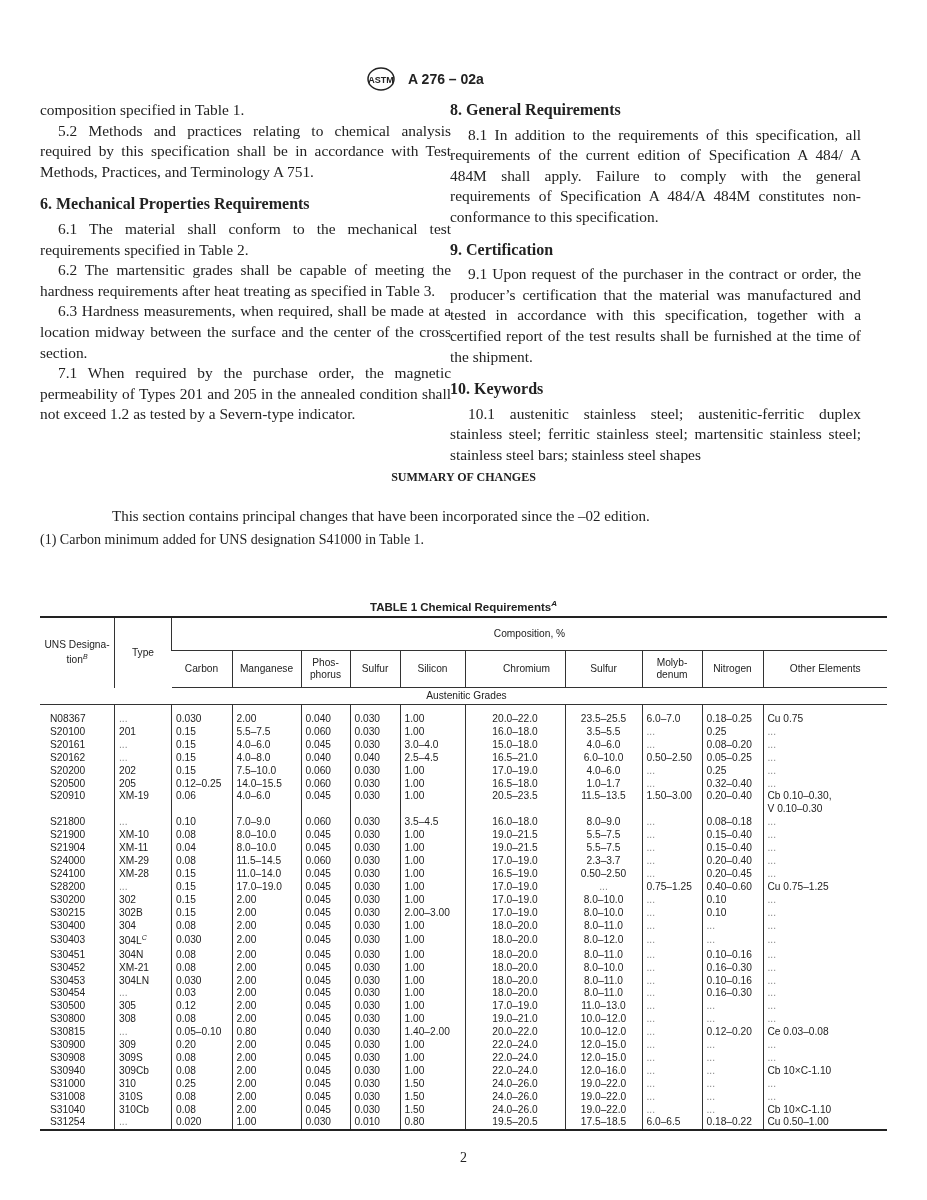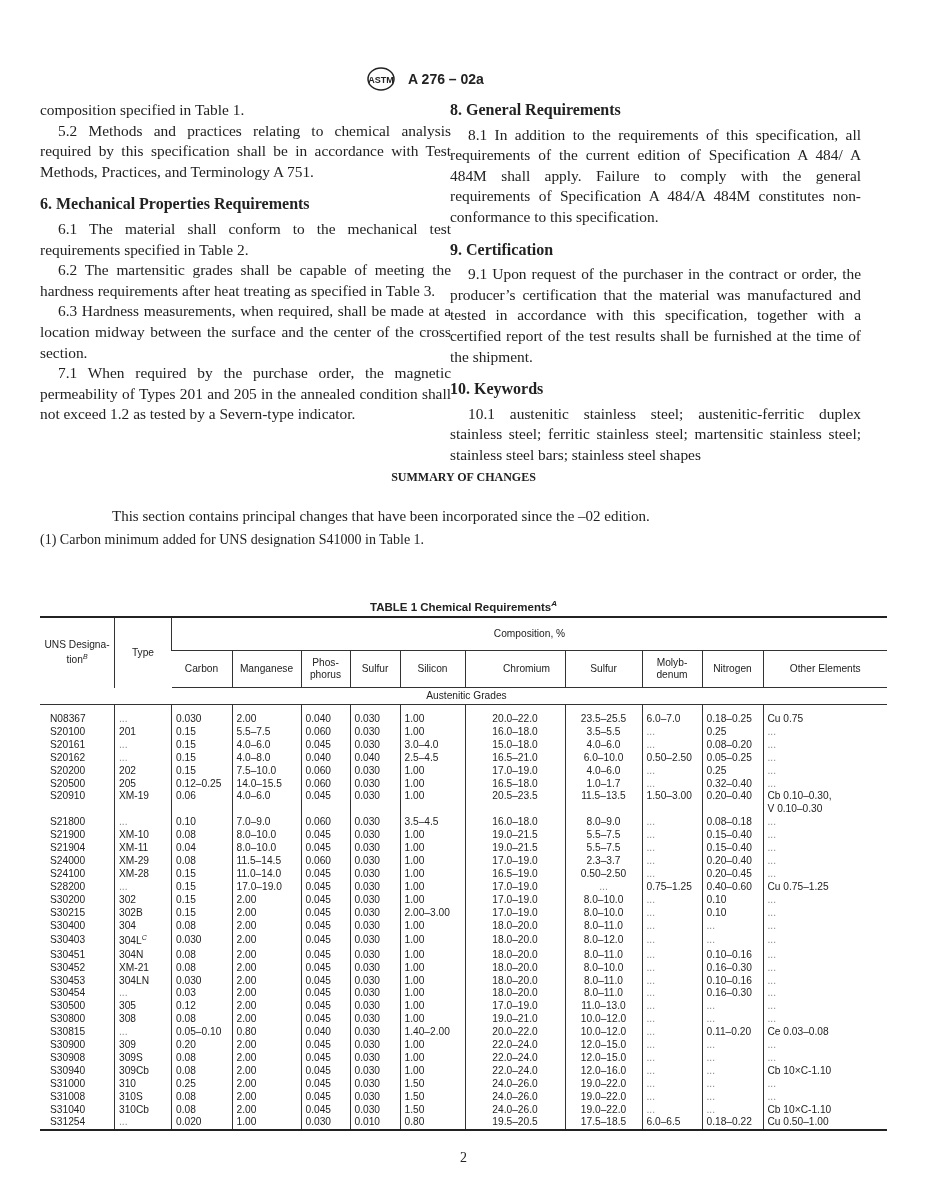--- a/index.html
+++ b/index.html
@@ -435,21 +435,21 @@
         <td class="c-uns">S30815</td>
         <td class="c-type dots">...</td>
         <td class="c-c">0.05–0.10</td>
         <td class="c-mn">0.80</td>
         <td class="c-p">0.040</td>
         <td class="c-s">0.030</td>
         <td class="c-si">1.40–2.00</td>
         <td class="c-cr">20.0–22.0</td>
         <td class="c-ni">10.0–12.0</td>
         <td class="c-mo dots">...</td>
-        <td class="c-n">0.11–0.20</td>
+        <td class="c-n">0.12–0.20</td>
         <td class="c-other">Ce 0.03–0.08</td>
       </tr>
       <tr>
         <td class="c-uns">S30900</td>
         <td class="c-type">309</td>
         <td class="c-c">0.20</td>
         <td class="c-mn">2.00</td>
         <td class="c-p">0.045</td>
         <td class="c-s">0.030</td>
         <td class="c-si">1.00</td>

